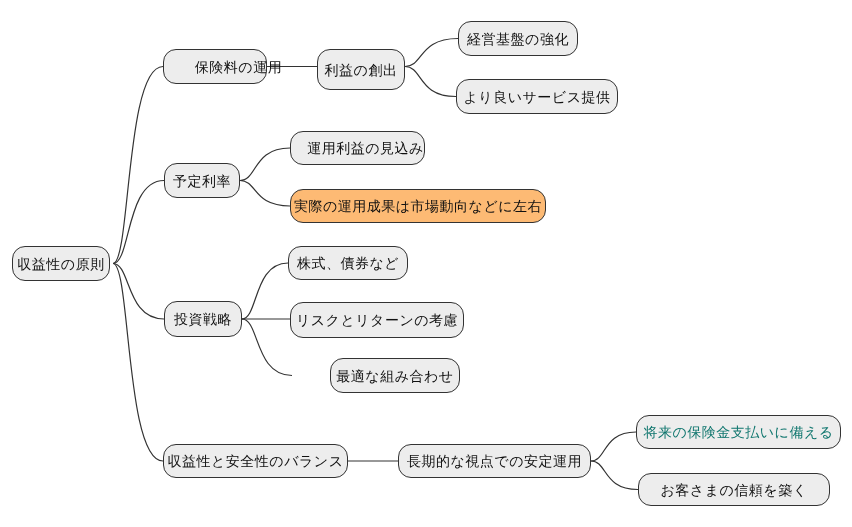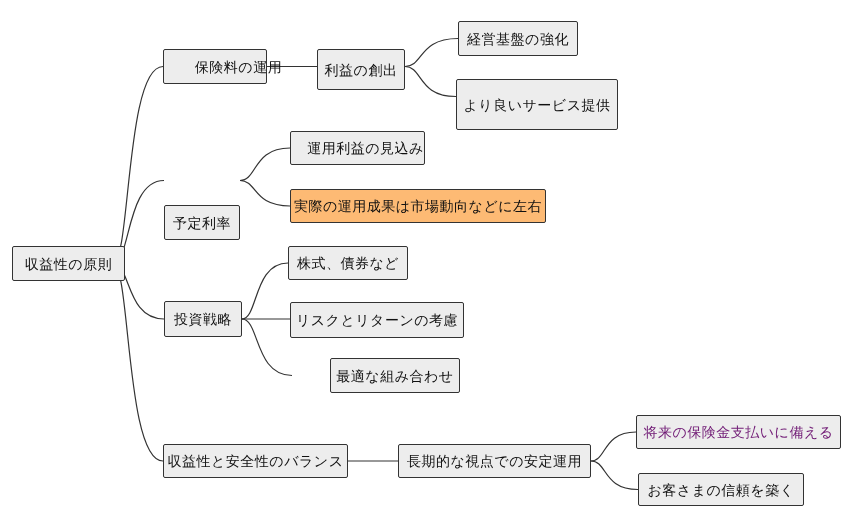--- a/index.html
+++ b/index.html
@@ -19,21 +19,21 @@
     position: absolute;
     left: 0;
     top: 0;
   }
   .node {
     position: absolute;
     box-sizing: border-box;
     display: flex;
     align-items: center;
     justify-content: center;
-    border-radius: 2px;
+    border-radius: 13px;
     font-size: 14px;
     line-height: 1;
     white-space: nowrap;
     letter-spacing: 0.5px;
   }
 </style>
 </head>
 <body>
 
 <div class="stage">
@@ -48,30 +48,30 @@
       <path d="M113,263.5C130.85,263.5 125.75,319 164,319" fill="none" stroke="#333333" stroke-width="1.2"></path>
       <path d="M242,319C258.1,319 253.5,263 288,263" fill="none" stroke="#333333" stroke-width="1.2"></path>
       <path d="M242,319C258.8,319 254,319 290,319" fill="none" stroke="#333333" stroke-width="1.2"></path>
       <path d="M242,319C259.5,319 254.5,375.5 292,375.5" fill="none" stroke="#333333" stroke-width="1.2"></path>
       <path d="M113,263.5C130.5,263.5 125.5,461 163,461" fill="none" stroke="#333333" stroke-width="1.2"></path>
       <path d="M348,461C365.5,461 360.5,461 398,461" fill="none" stroke="#333333" stroke-width="1.2"></path>
       <path d="M591,461C606.75,461 602.25,432 636,432" fill="none" stroke="#333333" stroke-width="1.2"></path>
       <path d="M591,461C607.45,461 602.75,489.5 638,489.5" fill="none" stroke="#333333" stroke-width="1.2"></path>
     </svg>
   <div id="node-layer">
-      <div class="node" style="left: 12px; top: 246px; width: 113px; height: 35px; background: rgb(237, 237, 237); border: 1.3px solid rgb(51, 51, 51); color: rgb(17, 17, 17);">収益性の原則</div>
+      <div class="node" style="left: 12px; top: 246px; width: 98px; height: 35px; background: rgb(237, 237, 237); border: 1.3px solid rgb(51, 51, 51); color: rgb(17, 17, 17);">収益性の原則</div>
       <div class="node" style="left: 163px; top: 49px; width: 104px; height: 35px; background: rgb(237, 237, 237); border: 1.3px solid rgb(51, 51, 51); color: rgb(17, 17, 17); padding-left: 47px;">保険料の運用</div>
       <div class="node" style="left: 317px; top: 49px; width: 88px; height: 41px; background: rgb(237, 237, 237); border: 1.3px solid rgb(51, 51, 51); color: rgb(17, 17, 17);">利益の創出</div>
       <div class="node" style="left: 458px; top: 21px; width: 120px; height: 35px; background: rgb(237, 237, 237); border: 1.3px solid rgb(51, 51, 51); color: rgb(17, 17, 17);">経営基盤の強化</div>
-      <div class="node" style="left: 456px; top: 79px; width: 162px; height: 51px; background: rgb(237, 237, 237); border: 1.3px solid rgb(51, 51, 51); color: rgb(17, 17, 17);">より良いサービス提供</div>
-      <div class="node" style="left: 164px; top: 163px; width: 76px; height: 35px; background: rgb(237, 237, 237); border: 1.3px solid rgb(51, 51, 51); color: rgb(17, 17, 17); margin-top: 42px;">予定利率</div>
+      <div class="node" style="left: 456px; top: 79px; width: 162px; height: 35px; background: rgb(237, 237, 237); border: 1.3px solid rgb(51, 51, 51); color: rgb(17, 17, 17);">より良いサービス提供</div>
+      <div class="node" style="left: 164px; top: 163px; width: 76px; height: 35px; background: rgb(237, 237, 237); border: 1.3px solid rgb(51, 51, 51); color: rgb(17, 17, 17);">予定利率</div>
       <div class="node" style="left: 290px; top: 131px; width: 135px; height: 34px; background: rgb(237, 237, 237); border: 1.3px solid rgb(51, 51, 51); color: rgb(17, 17, 17); padding-left: 16px;">運用利益の見込み</div>
       <div class="node" style="left: 290px; top: 189px; width: 256px; height: 34px; background: #fdba74; border: 1.3px solid rgb(51, 51, 51); color: rgb(17, 17, 17);">実際の運用成果は市場動向などに左右</div>
       <div class="node" style="left: 164px; top: 301px; width: 78px; height: 36px; background: rgb(237, 237, 237); border: 1.3px solid rgb(51, 51, 51); color: rgb(17, 17, 17);">投資戦略</div>
       <div class="node" style="left: 288px; top: 246px; width: 120px; height: 34px; background: rgb(237, 237, 237); border: 1.3px solid rgb(51, 51, 51); color: rgb(17, 17, 17);">株式、債券など</div>
       <div class="node" style="left: 290px; top: 302px; width: 174px; height: 36px; background: rgb(237, 237, 237); border: 1.3px solid rgb(51, 51, 51); color: rgb(17, 17, 17);">リスクとリターンの考慮</div>
       <div class="node" style="left: 292px; top: 358px; width: 130px; height: 35px; background: rgb(237, 237, 237); border: 1.3px solid rgb(51, 51, 51); color: rgb(17, 17, 17); margin-left: 38px;">最適な組み合わせ</div>
       <div class="node" style="left: 163px; top: 444px; width: 185px; height: 34px; background: rgb(237, 237, 237); border: 1.3px solid rgb(51, 51, 51); color: rgb(17, 17, 17);">収益性と安全性のバランス</div>
       <div class="node" style="left: 398px; top: 444px; width: 193px; height: 34px; background: rgb(237, 237, 237); border: 1.3px solid rgb(51, 51, 51); color: rgb(17, 17, 17);">長期的な視点での安定運用</div>
-      <div class="node" style="left: 636px; top: 415px; width: 205px; height: 34px; background: rgb(237, 237, 237); border: 1.3px solid rgb(51, 51, 51); color: #701a75;">将来の保険金支払いに備える</div>
-      <div class="node" style="left: 638px; top: 473px; width: 166px; height: 33px; background: rgb(237, 237, 237); border: 1.3px solid rgb(51, 51, 51); color: rgb(17, 17, 17);">お客さまの信頼を築く</div>
+      <div class="node" style="left: 636px; top: 415px; width: 205px; height: 34px; background: rgb(237, 237, 237); border: 1.3px solid rgb(51, 51, 51); color: #0f766e;">将来の保険金支払いに備える</div>
+      <div class="node" style="left: 638px; top: 473px; width: 192px; height: 33px; background: rgb(237, 237, 237); border: 1.3px solid rgb(51, 51, 51); color: rgb(17, 17, 17);">お客さまの信頼を築く</div>
     </div>
 </div>
 
 </body></html>

